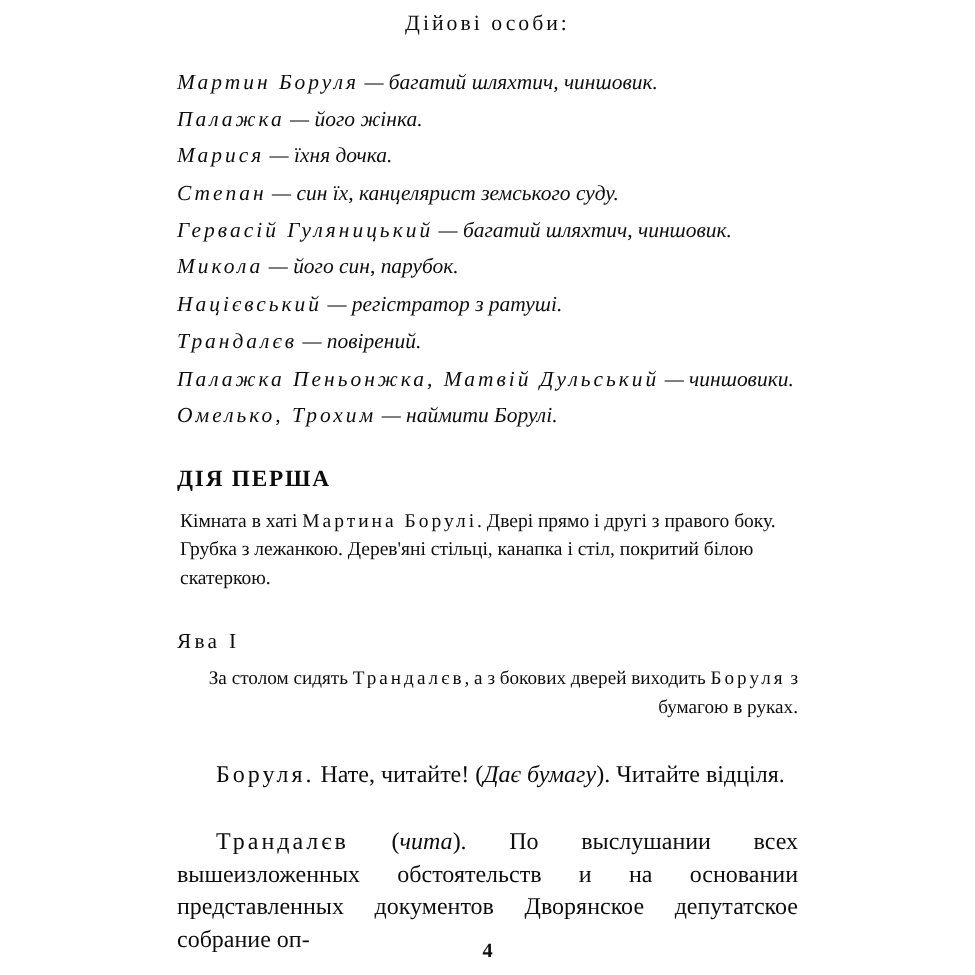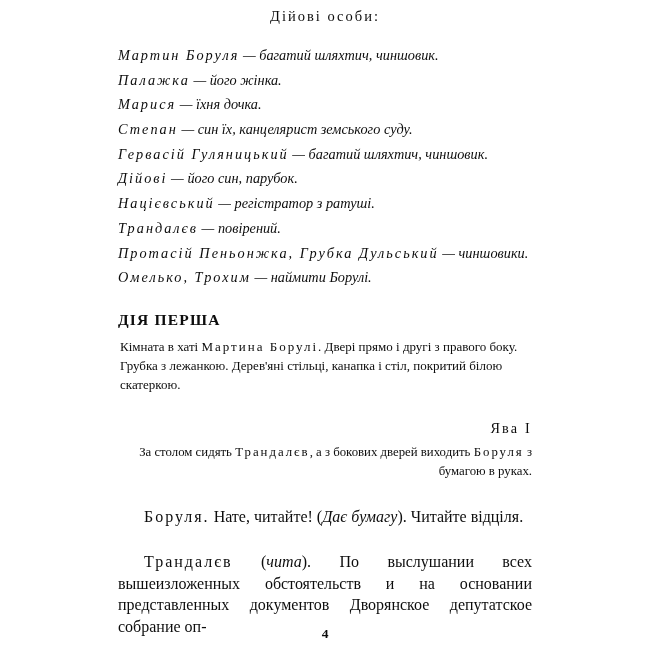--- a/index.html
+++ b/index.html
@@ -54,21 +54,21 @@
     margin-top: 22px;
     margin-bottom: 8px;
   }
   .stage-note {
     text-align: left;
     font-size: 13px;
     line-height: 19px;
     margin: 0 2px 0 2px;
   }
   .scene-title {
-    text-align: right;
+    text-align: left;
     font-size: 14.2px;
     letter-spacing: 2.2px;
     margin-top: 26px;
     margin-bottom: 6px;
   }
   .scene-note {
     text-align: right;
     font-size: 12.8px;
     line-height: 19.5px;
     margin-bottom: 8px;
@@ -97,24 +97,24 @@
 <div class="page">
 
   <div class="dramatis-title sp">Дійові особи:</div>
 
   <div class="cast-list">
     <div class="cast-item"><span class="sp">Мартин Боруля</span><span> — багатий шляхтич, чиншовик.</span></div>
     <div class="cast-item"><span class="sp">Палажка</span><span> — його жінка.</span></div>
     <div class="cast-item"><span class="sp">Марися</span><span> — їхня дочка.</span></div>
     <div class="cast-item"><span class="sp">Степан</span><span> — син їх, канцелярист земського суду.</span></div>
     <div class="cast-item hang justify"><span class="sp">Гервасій Гуляницький</span><span> — багатий шляхтич, чиншовик.</span></div>
-    <div class="cast-item"><span class="sp">Дійові</span><span> — його син, парубок.</span></div>
+    <div class="cast-item"><span class="sp">Микола</span><span> — його син, парубок.</span></div>
     <div class="cast-item"><span class="sp">Націєвський</span><span> — регістратор з ратуші.</span></div>
     <div class="cast-item"><span class="sp">Трандалєв</span><span> — повірений.</span></div>
-    <div class="cast-item hang"><span class="sp">Протасій Пеньонжка, Грубка Дульський</span><span> — чиншовики.</span></div>
+    <div class="cast-item hang"><span class="sp">Палажка Пеньонжка, Матвій Дульський</span><span> — чиншовики.</span></div>
     <div class="cast-item"><span class="sp">Омелько, Трохим</span><span> — наймити Борулі.</span></div>
   </div>
 
   <div class="act-title">ДІЯ ПЕРША</div>
 
   <div class="stage-note"><span>Кімната в хаті </span><span class="sp">Мартина Борулі</span><span>. Двері прямо і другі з правого боку. Грубка з лежанкою. Дерев'яні стільці, канапка і стіл, покритий білою скатеркою.</span></div>
 
   <div class="scene-title">Ява I</div>
 
   <div class="scene-note"><span>За столом сидять </span><span class="sp">Трандалєв</span><span>, а з бокових дверей виходить </span><span class="sp">Боруля</span><span> з бумагою в руках.</span></div>

